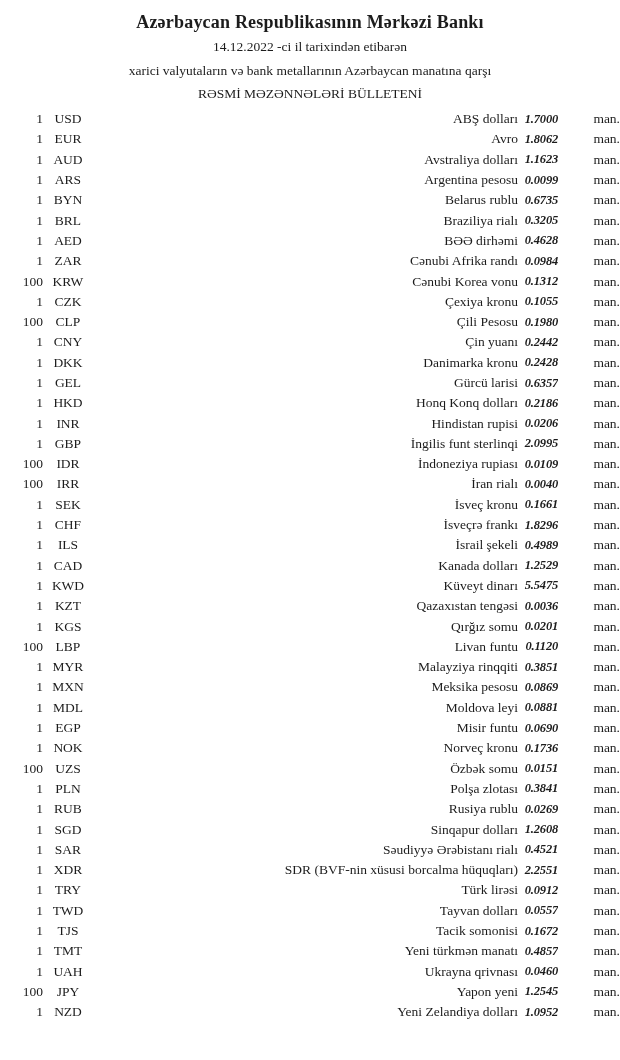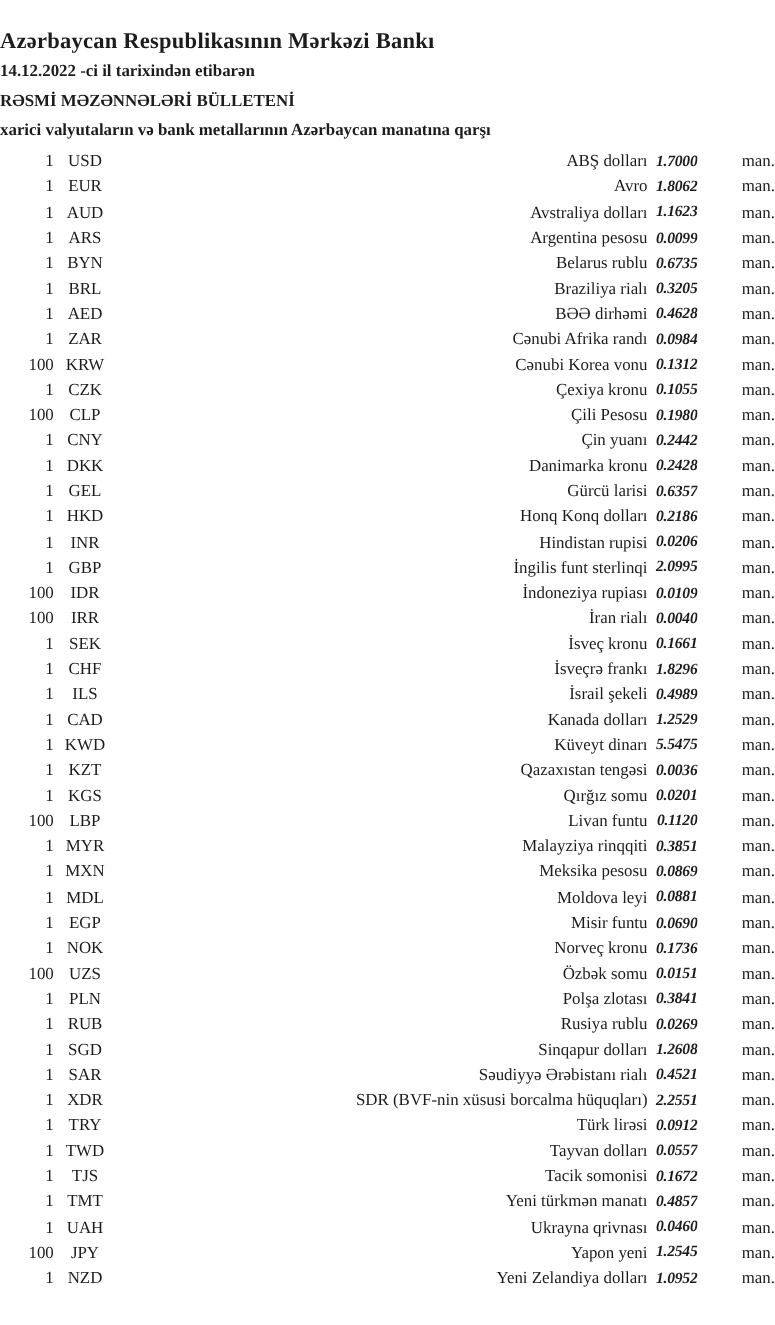--- a/index.html
+++ b/index.html
@@ -6,31 +6,31 @@
   html, body { background: #ffffff; }
   .page {
     position: relative;
     width: 620px;
     height: 1060px;
     background: #ffffff;
     color: #1c1c1c;
     font-family: "Liberation Serif", "DejaVu Serif", serif;
     overflow: hidden;
   }
-  .header { padding-top: 20px; }
+  .header { text-align: center; padding-top: 10px; }
   .h1 {
     font-size: 18px;
     line-height: 24px;
     font-weight: bold;
     letter-spacing: 0.2px;
   }
   .h2 {
     font-size: 13.5px;
     line-height: 23px;
-    font-weight: bold;
+    font-weight: normal;
   }
   .h2.first { line-height: 25px; }
   .section-title {
     text-align: center;
     font-size: 13.5px;
     font-weight: bold;
     margin-top: 33px;
     line-height: 18px;
   }
   table.rates {
@@ -66,22 +66,22 @@
   td.unit { text-align: right; padding-left: 12px; }
 </style>
 </head>
 <body>
 
 <div class="page">
 
   <div class="header">
     <div class="h1">Azərbaycan Respublikasının Mərkəzi Bankı</div>
     <div class="h2 first">14.12.2022 -ci il tarixindən etibarən</div>
+    <div class="h2">xarici valyutaların və bank metallarının Azərbaycan manatına qarşı</div>
     <div class="h2">RƏSMİ MƏZƏNNƏLƏRİ BÜLLETENİ</div>
-    <div class="h2">xarici valyutaların və bank metallarının Azərbaycan manatına qarşı</div>
   </div>
 
 
   <table class="rates">
     <colgroup>
       <col class="c-qty">
         <col class="c-code">
         <col class="c-name">
         <col class="c-rate">
         <col class="c-unit">

